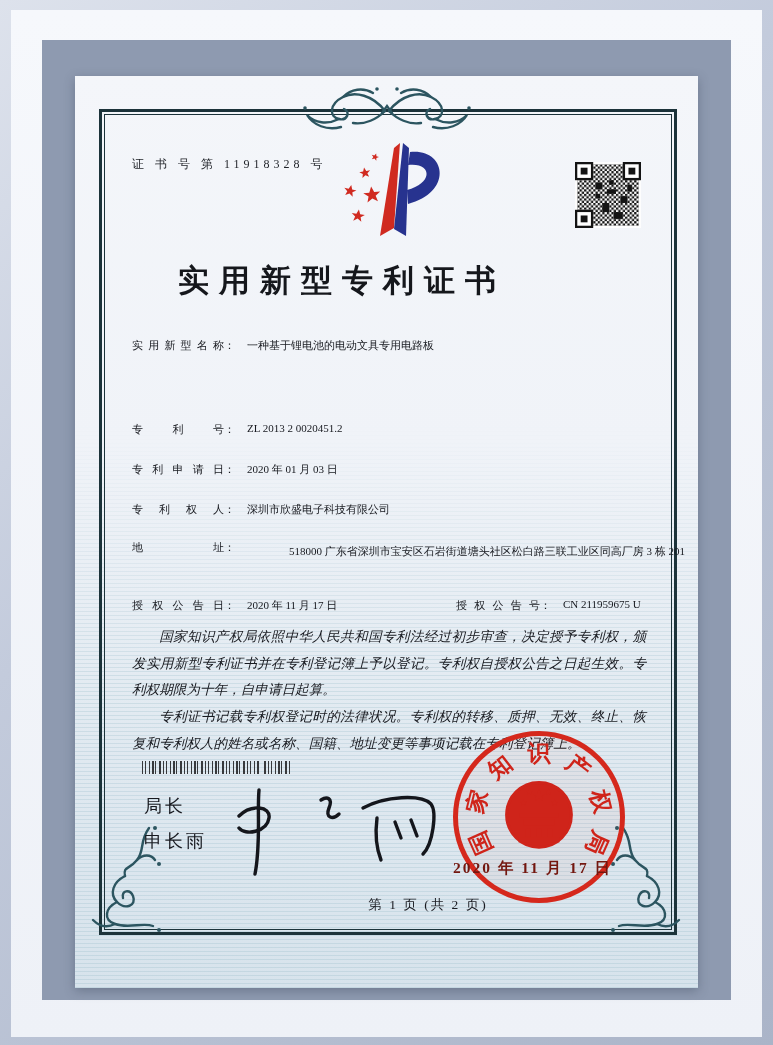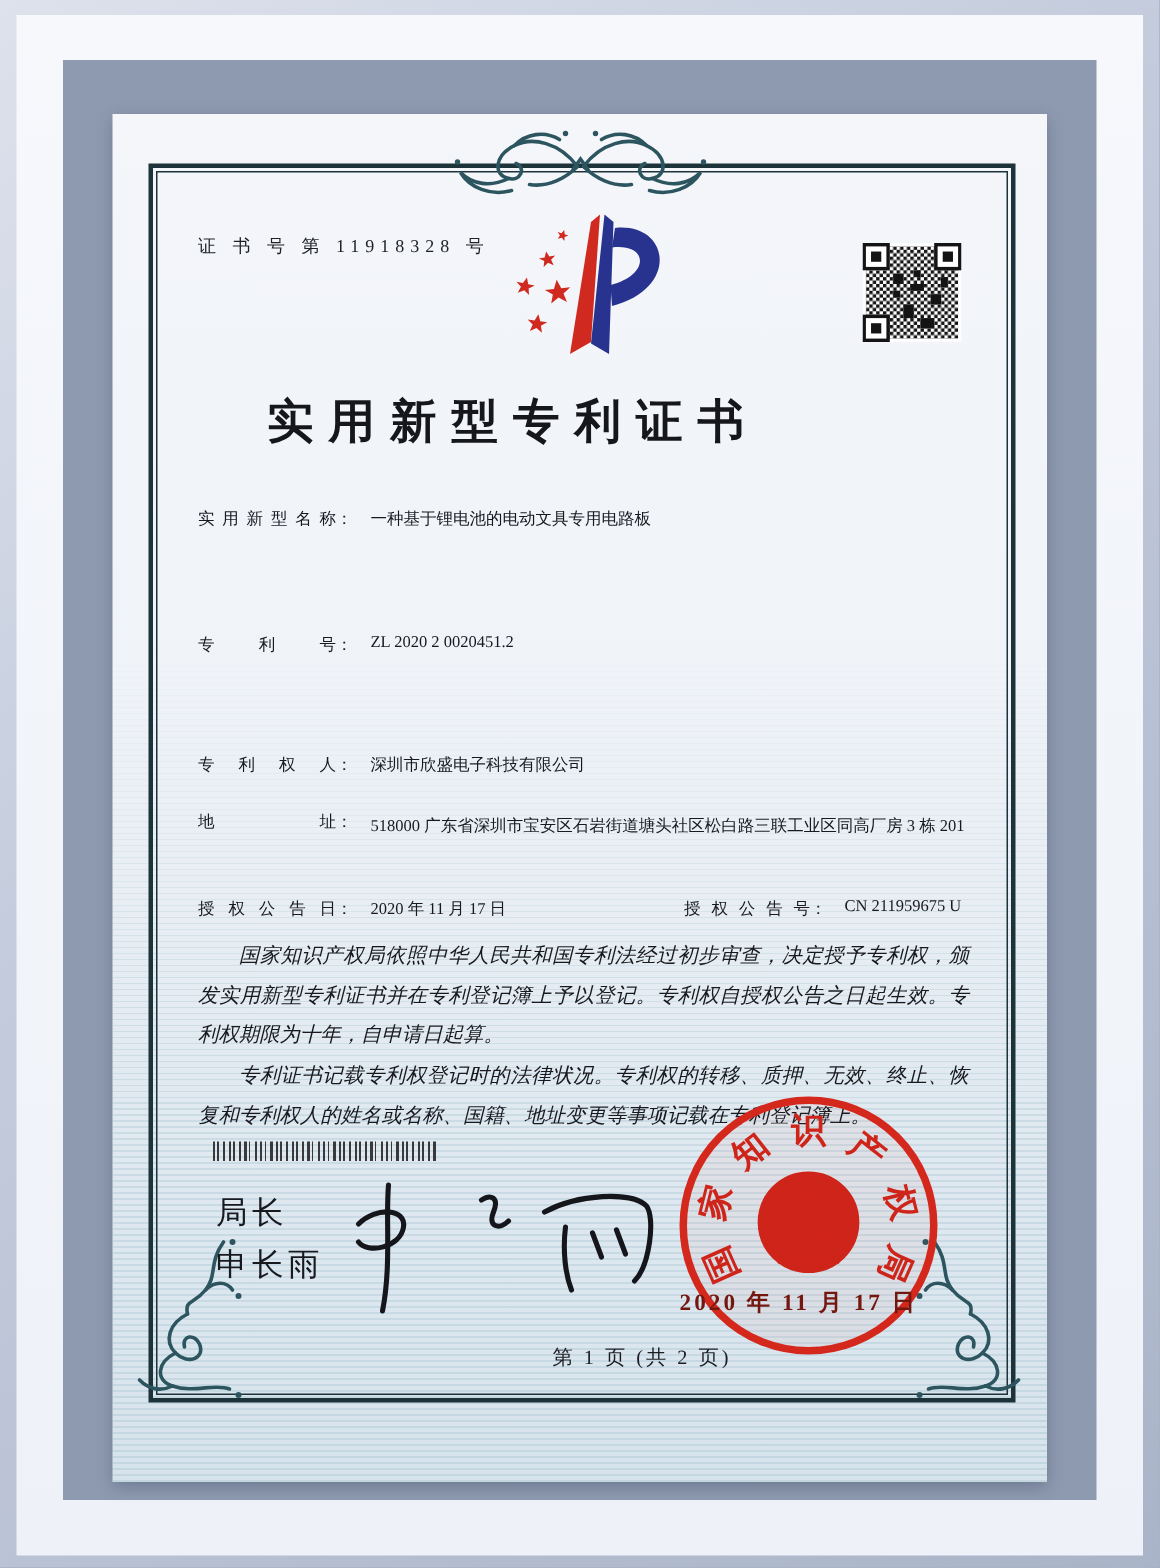--- a/index.html
+++ b/index.html
@@ -34,32 +34,32 @@
   .logo{position:absolute;left:253px;top:64px;}
   .qr{position:absolute;left:500px;top:86px;width:66px;height:66px;}
   .title{
     position:absolute;left:0;width:524px;top:184px;text-align:center;
     font-size:31px;font-weight:bold;letter-spacing:10px;color:#15171c;text-indent:10px;
   }
   .field{position:absolute;left:57px;font-size:11px;color:#17191f;white-space:nowrap;}
   .field .lab{display:inline-block;width:92px;text-align:justify;text-align-last:justify;vertical-align:top;}
   .field .colon{display:inline-block;margin-right:12px;vertical-align:top;}
   .field .val{display:inline-block;vertical-align:top;}
-  .field .val.wrap{white-space:normal;width:420px;line-height:23px;}
+  .field .val.wrap{white-space:normal;width:420px;line-height:23px;margin-left:42px;}
   .grant2{position:absolute;left:324px;}
   .para{
     position:absolute;left:57px;width:514px;font-size:13.6px;line-height:26.5px;color:#17191f;
     text-indent:2em;font-style:italic;text-align:justify;
   }
   .barcode{
     position:absolute;left:67px;top:685px;width:150px;height:13px;
     background:repeating-linear-gradient(90deg,#1b1b1d 0 1.5px,transparent 1.5px 3px,#1b1b1d 3px 4px,transparent 4px 6.8px,#1b1b1d 6.8px 8.2px,transparent 8.2px 10.5px);
     opacity:.85;
   }
-  .signer{position:absolute;left:69px;font-size:21px;letter-spacing:3px;color:#17191f;font-family:Liberation Serif, serif;}
+  .signer{position:absolute;left:69px;font-size:18px;letter-spacing:3px;color:#17191f;font-family:Liberation Serif, serif;}
   .sig-svg{position:absolute;left:150px;top:706px;}
   .sig-svg path{stroke:#14161c;stroke-width:3.4;fill:none;stroke-linecap:round;stroke-linejoin:round;}
   .seal{position:absolute;left:378px;top:655px;width:172px;height:172px;}
   .seal-ring{position:absolute;inset:0;border-radius:50%;border:5px solid #d5281c;background:rgba(225,70,50,.05);}
   .seal-chars span{
     position:absolute;left:50%;top:50%;width:24px;height:24px;margin:-12px 0 0 -12px;
     font-size:23px;font-weight:bold;color:#cf241a;text-align:center;line-height:24px;
     font-family:"Liberation Serif",serif;
   }
   .emblem{position:absolute;left:50%;top:50%;transform:translate(-50%,-52%);}
@@ -169,21 +169,24 @@
       <rect x="2.5" y="23.5" width="3" height="3" fill="#141414"></rect>
     </g>
   </svg>
 
   <div class="title">实用新型专利证书</div>
 
   <div class="field" style="top:262px;">
     <span class="lab">实用新型名称</span><span class="colon">：</span><span class="val">一种基于锂电池的电动文具专用电路板</span>
   </div>
   <div class="field" style="top:346px;">
-    <span class="lab">专利号</span><span class="colon">：</span><span class="val">ZL 2020 2 0020451.2</span>
+    <span class="lab">专利号</span><span class="colon">：</span><span class="val">ZL 2013 2 0020451.2</span>
+  </div>
+  <div class="field" style="top:386px;">
+    <span class="lab">专利申请日</span><span class="colon">：</span><span class="val">2020 年 01 月 03 日</span>
   </div>
   <div class="field" style="top:426px;">
     <span class="lab">专利权人</span><span class="colon">：</span><span class="val">深圳市欣盛电子科技有限公司</span>
   </div>
   <div class="field" style="top:464px;">
     <span class="lab">地址</span><span class="colon">：</span><span class="val wrap">518000 广东省深圳市宝安区石岩街道塘头社区松白路三联工业区同高厂房 3 栋 201</span>
   </div>
 
   <div class="field" style="top:522px;">
     <span class="lab">授权公告日</span><span class="colon">：</span><span class="val">2020 年 11 月 17 日</span>

